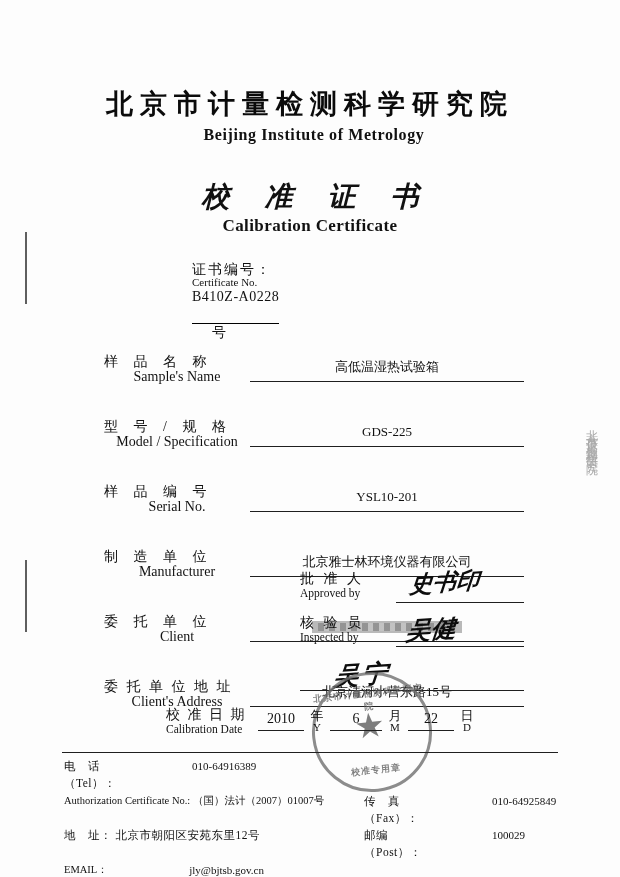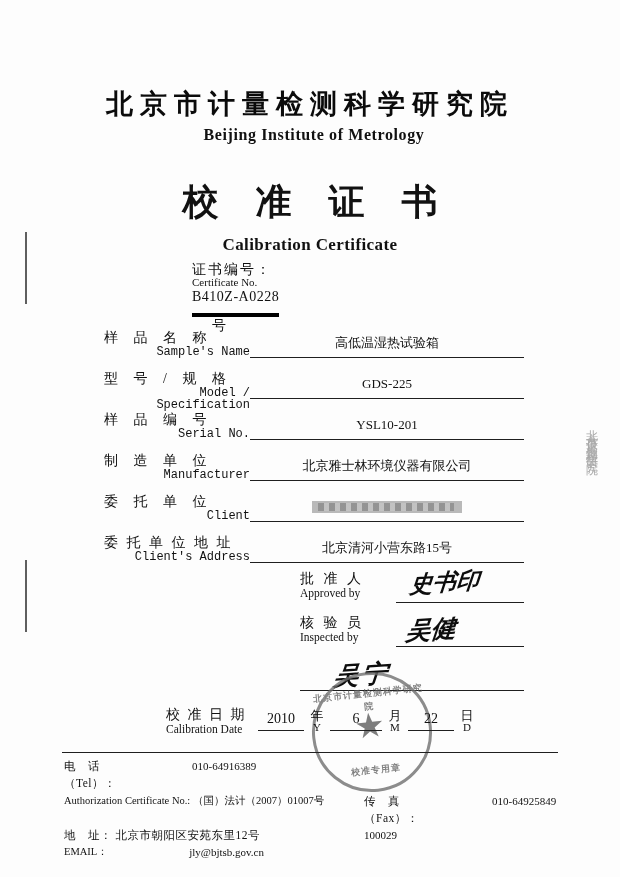--- a/index.html
+++ b/index.html
@@ -54,28 +54,28 @@
   }
 
   .title-block {
     position: absolute;
     left: 0; top: 178px;
     width: 620px;
     text-align: center;
   }
   .title-cn {
     font-weight: bold;
-    font-size: 36px;
+    font-size: 28px;
     letter-spacing: 14px;
     text-indent: 14px;
+    font-style: italic;
   }
   .title-en {
     font-weight: bold;
     font-size: 17px;
-    margin-top: 8px;
     letter-spacing: .4px;
   }
 
   
   .cert-row {
     position: absolute;
     left: 192px; top: 262px;
     width: 320px;
     display: flex;
     align-items: flex-start;
@@ -91,59 +91,59 @@
     letter-spacing: 2px;
     display: block;
   }
   .cert-label .en {
     font-size: 11px;
     display: block;
   }
   .cert-value {
     flex: 1;
     font-size: 14px;
-    padding-bottom: 8px;
-    border-bottom: 4px solid #000000;
+    padding-bottom: 18px;
+    border-bottom: 1px solid #000000;
     height: 20px;
     letter-spacing: .5px;
   }
   .cert-unit {
     width: 34px;
     text-align: right;
     font-size: 14px;
   }
 
   
   .fields {
     position: absolute;
     left: 104px; top: 330px;
     width: 420px;
   }
   .field-row {
     display: flex;
     align-items: flex-start;
     height: 41px;
+    margin-top: 24px;
   }
   .field-label {
     width: 146px;
     line-height: 1.05;
     padding-top: 1px;
   }
   .field-label .cn {
     display: block;
     font-size: 14px;
     letter-spacing: 6px;
     text-align: left;
   }
   .field-label .cn.tight { letter-spacing: 2.5px; }
   .field-label .en {
     display: block;
-    font-size: 12px;
-    text-align: right;
-    font-family: Liberation Mono, monospace;
+    font-size: 14px;
+    text-align: center;
   }
   .field-value {
     flex: 1;
     font-size: 13px;
     text-align: center;
     border-bottom: 1px solid #1f1f1f;
     height: 27px;
     line-height: 26px;
     position: relative;
   }
@@ -475,20 +475,21 @@
         <div class="rl f-cn">传　真（Fax）：</div>
         <div class="rv mono">010-64925849</div>
       </div>
     </div>
     <div class="f-row">
       <div class="f-left f-cn">
         <span>地　址：</span>
         <span>北京市朝阳区安苑东里12号</span>
       </div>
       <div class="f-right">
+        <div class="rl f-cn">邮编（Post）：</div>
         <div class="rv mono">100029</div>
       </div>
     </div>
     <div class="f-row">
       <div class="f-right">
         <div class="rl f-en">EMAIL：</div>
         <div class="rv mono">jly@bjtsb.gov.cn</div>
       </div>
     </div>
   </div>

